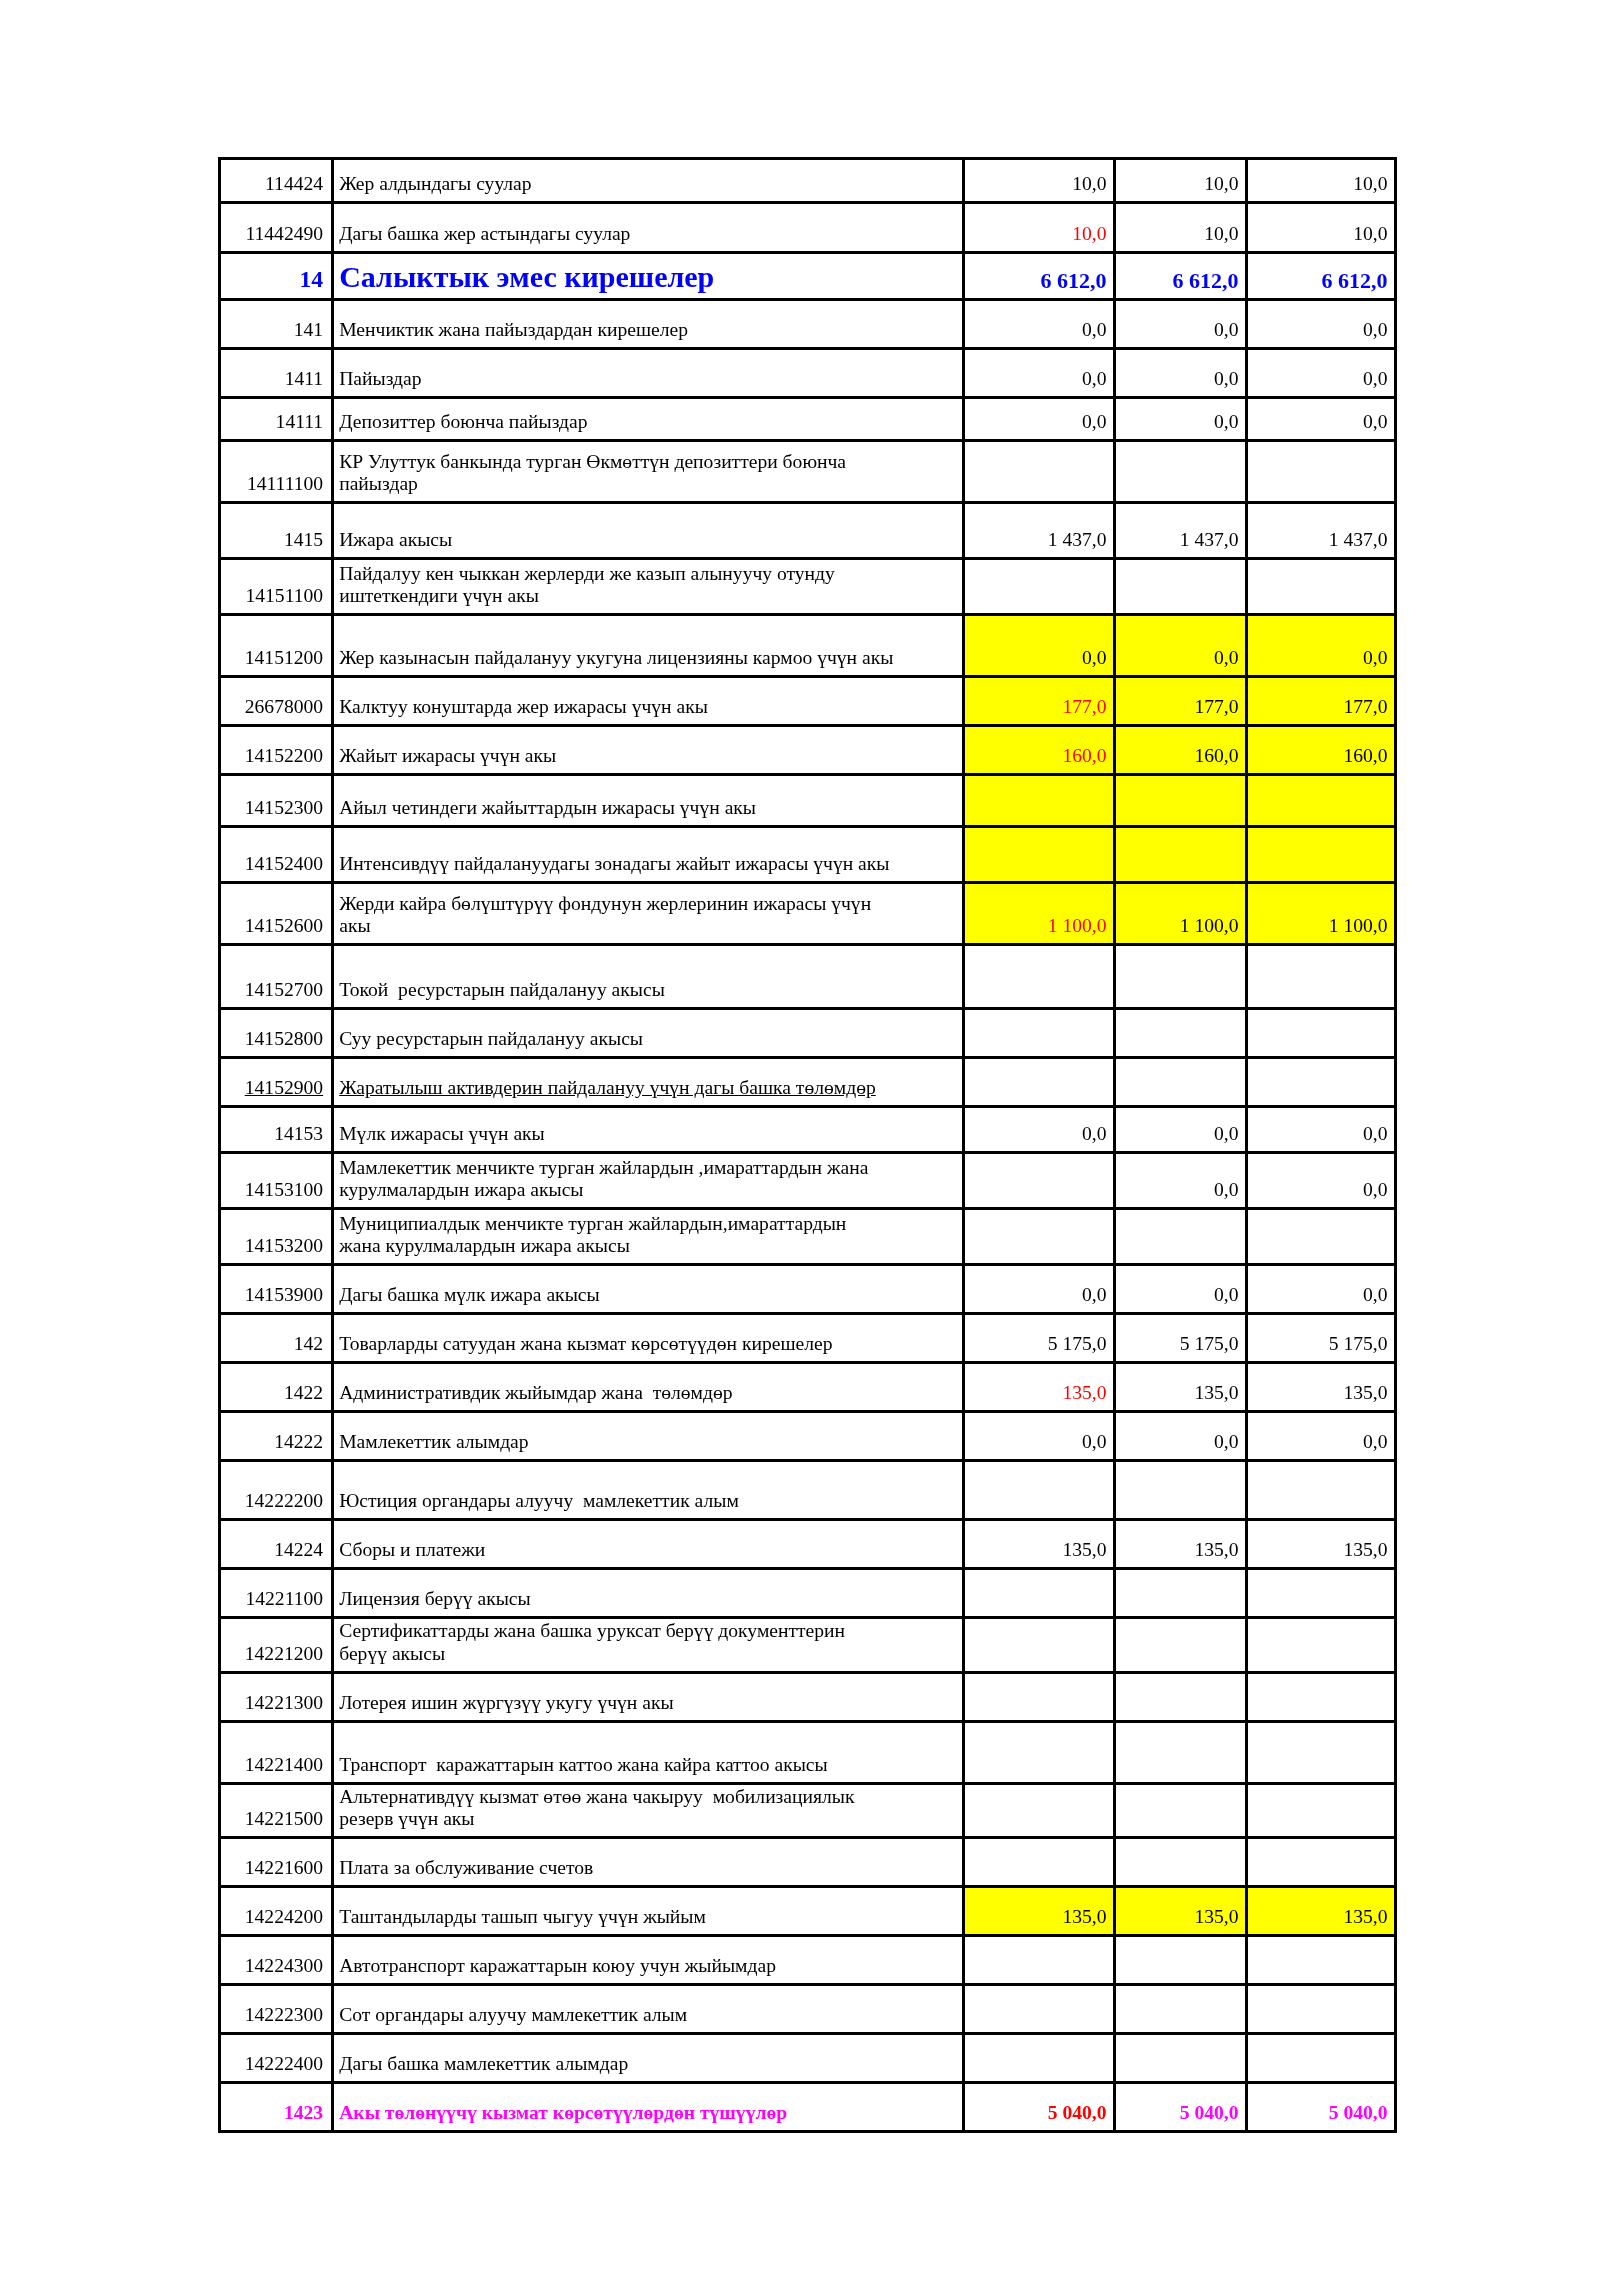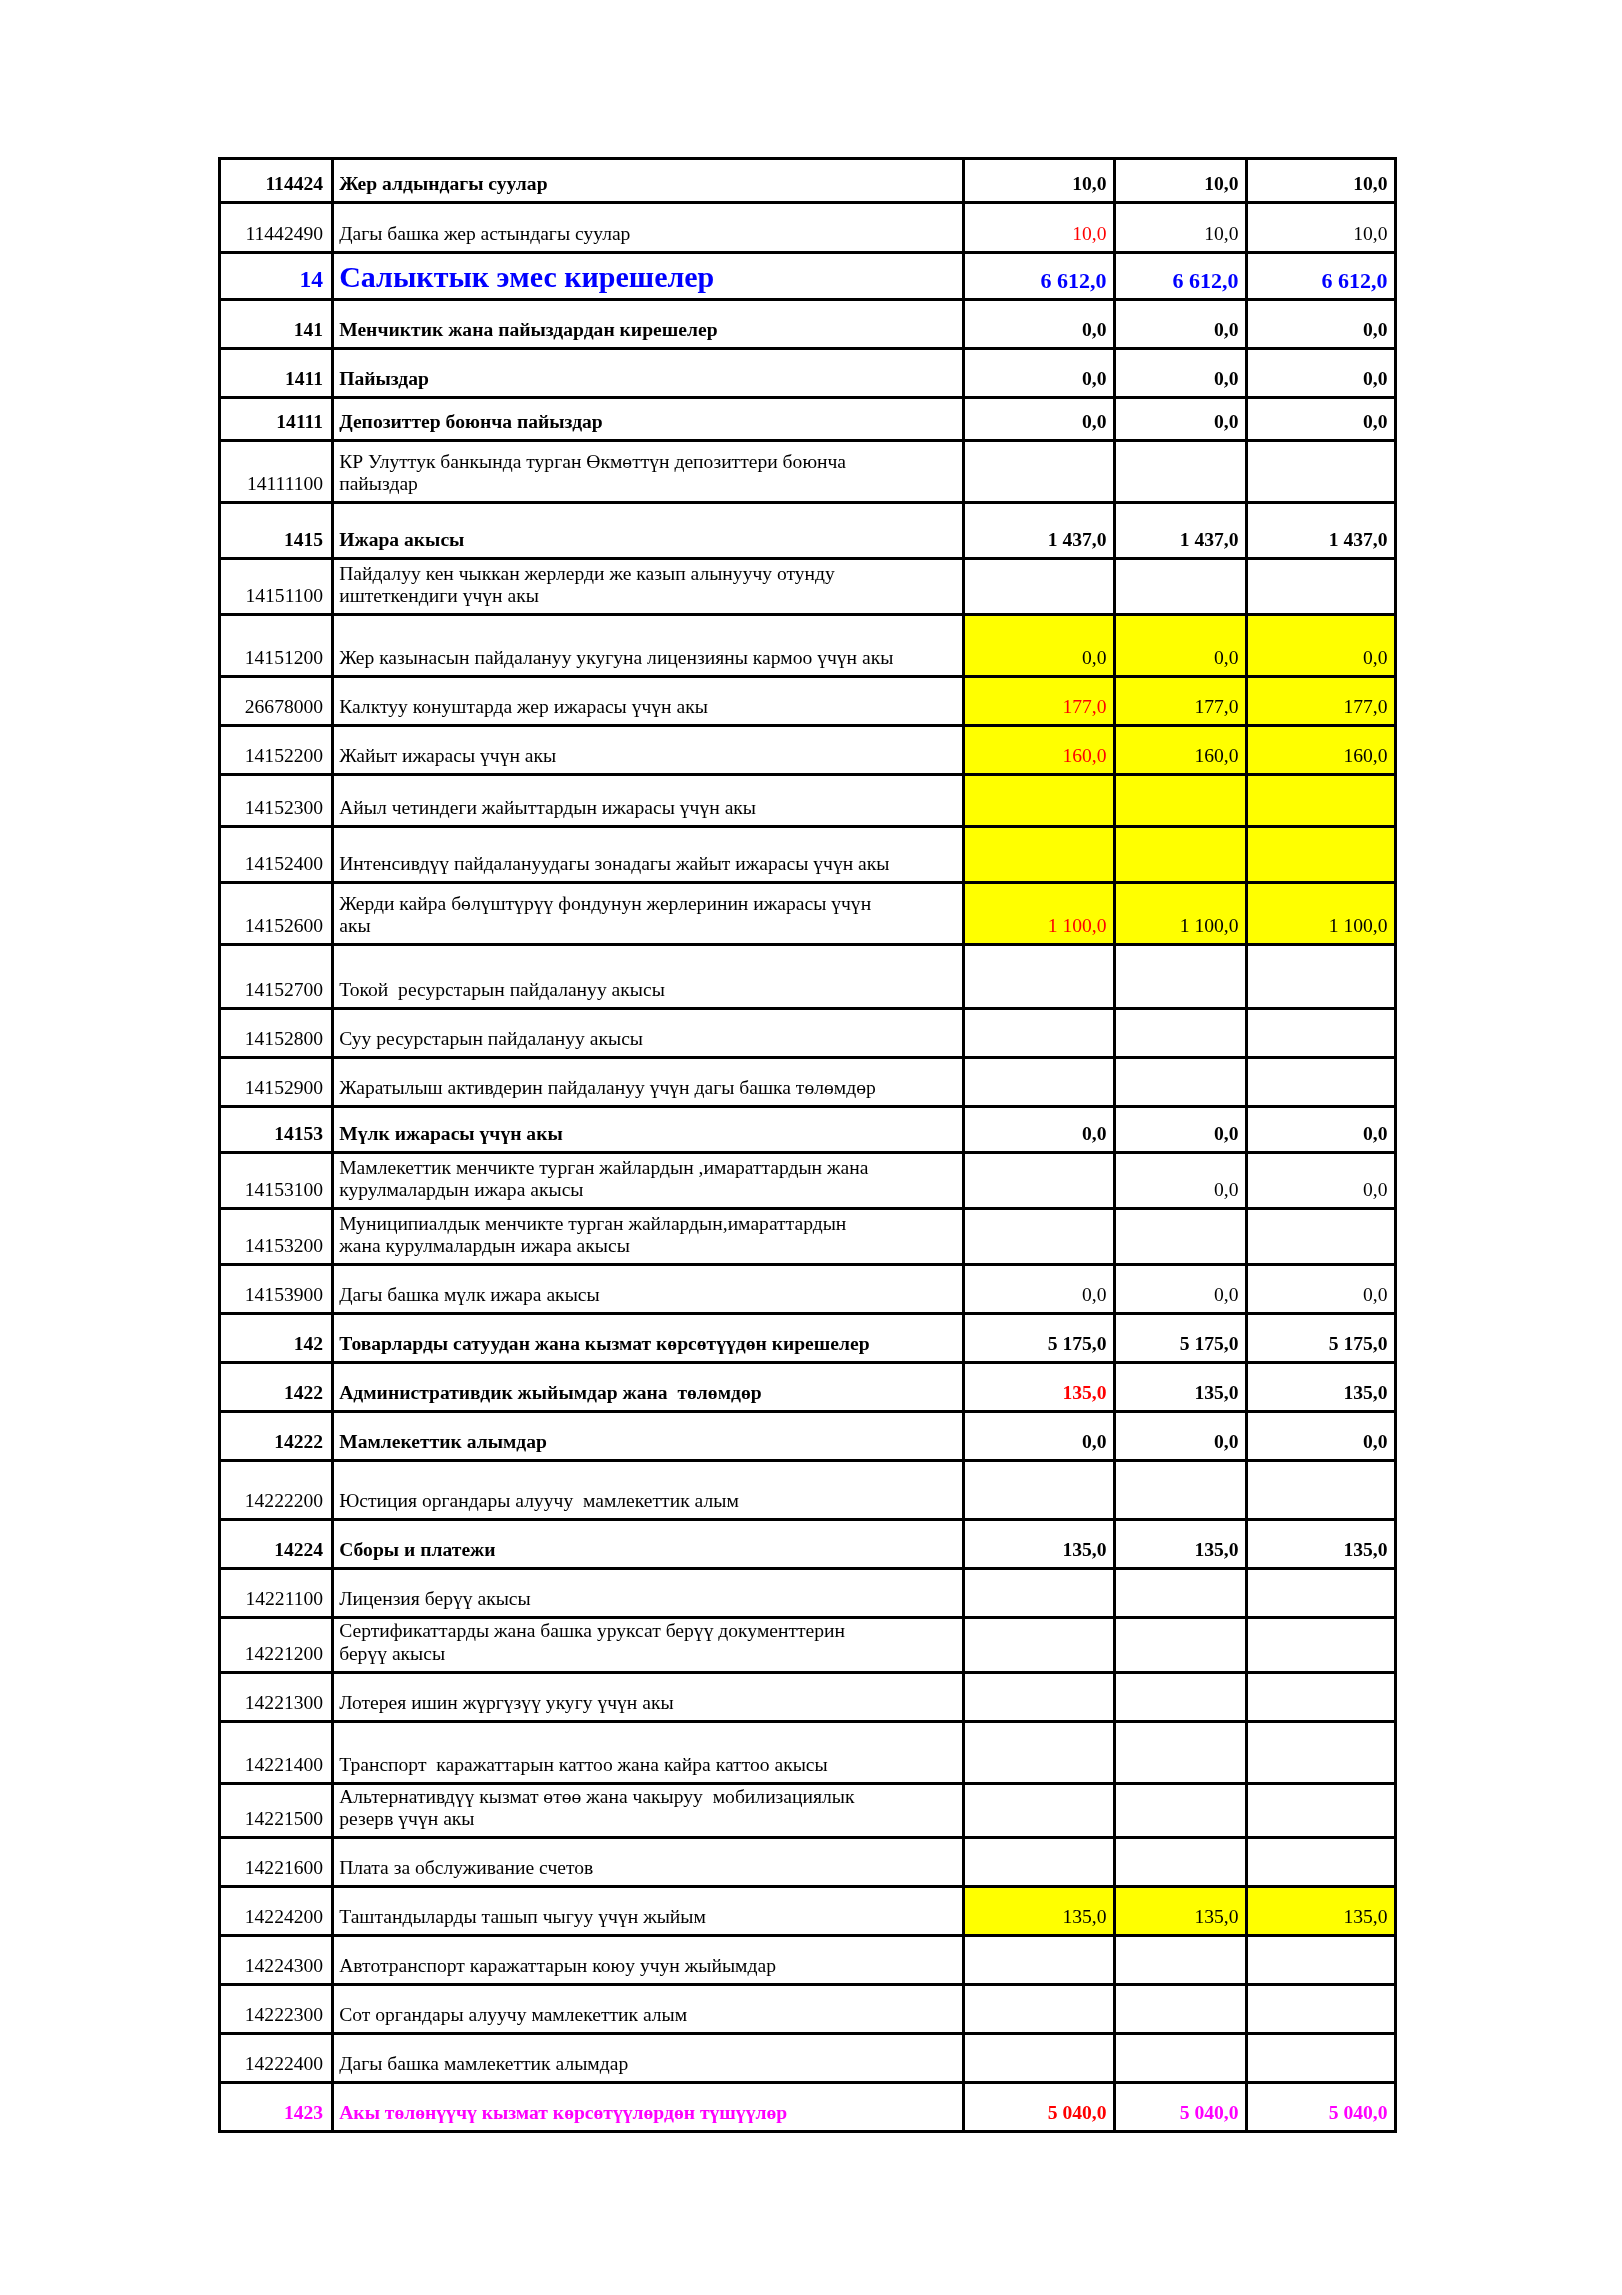--- a/index.html
+++ b/index.html
@@ -48,21 +48,21 @@
   }
   td.label {
     text-align: left;
     padding: 1.3px 9.2px 5.2px 5.2px;
     white-space: pre-wrap;
   }
   td.val {
     text-align: right;
     padding: 1.3px 6.5px 5.2px 2.6px;
   }
-  tr.row-bold td { font-weight: bold; }
+  tr.row-bold td { font-weight: normal; }
   tr.row-magenta td { font-weight: bold; }
   tr.row-magenta td.code,
   tr.row-magenta td.label { color: #ff00ff; }
   tr.row-title td { font-weight: bold; color: #0000ff; }
   tr.row-title td.code { font-size: 23.6px; }
   tr.row-title td.label { font-size: 30px; line-height: 1.05; }
   tr.row-title td.val { font-size: 22px; }
   td.cell-yellow { background: #ffff00; }
   td.val-bold { font-weight: bold; }
 </style>
@@ -195,21 +195,21 @@
     <td class="val" style="color: rgb(0, 0, 0);"></td>
     <td class="val" style="color: rgb(0, 0, 0);"></td>
   </tr>
           <tr class="row-normal" style="height: 49px;">
     <td class="code">14152800</td>
     <td class="label">Суу ресурстарын пайдалануу акысы</td>
     <td class="val" style="color: rgb(0, 0, 0);"></td>
     <td class="val" style="color: rgb(0, 0, 0);"></td>
     <td class="val" style="color: rgb(0, 0, 0);"></td>
   </tr>
-          <tr class="row-normal" style="height: 49px;">
+          <tr class="row-normal" style="height: 49px; text-decoration: underline;">
     <td class="code">14152900</td>
     <td class="label">Жаратылыш активдерин пайдалануу үчүн дагы башка төлөмдөр</td>
     <td class="val" style="color: rgb(0, 0, 0);"></td>
     <td class="val" style="color: rgb(0, 0, 0);"></td>
     <td class="val" style="color: rgb(0, 0, 0);"></td>
   </tr>
           <tr class="row-bold" style="height: 46px;">
     <td class="code">14153</td>
     <td class="label">Мүлк ижарасы үчүн акы</td>
     <td class="val val-bold" style="color: rgb(0, 0, 0);">0,0</td>

